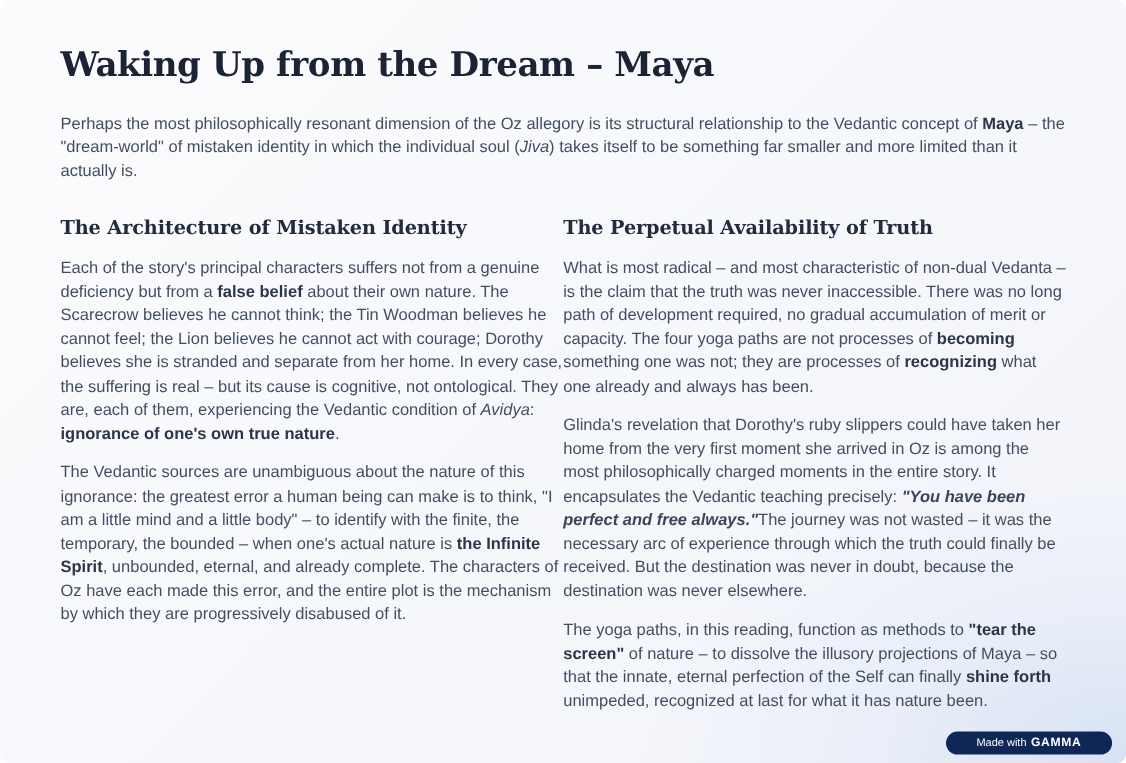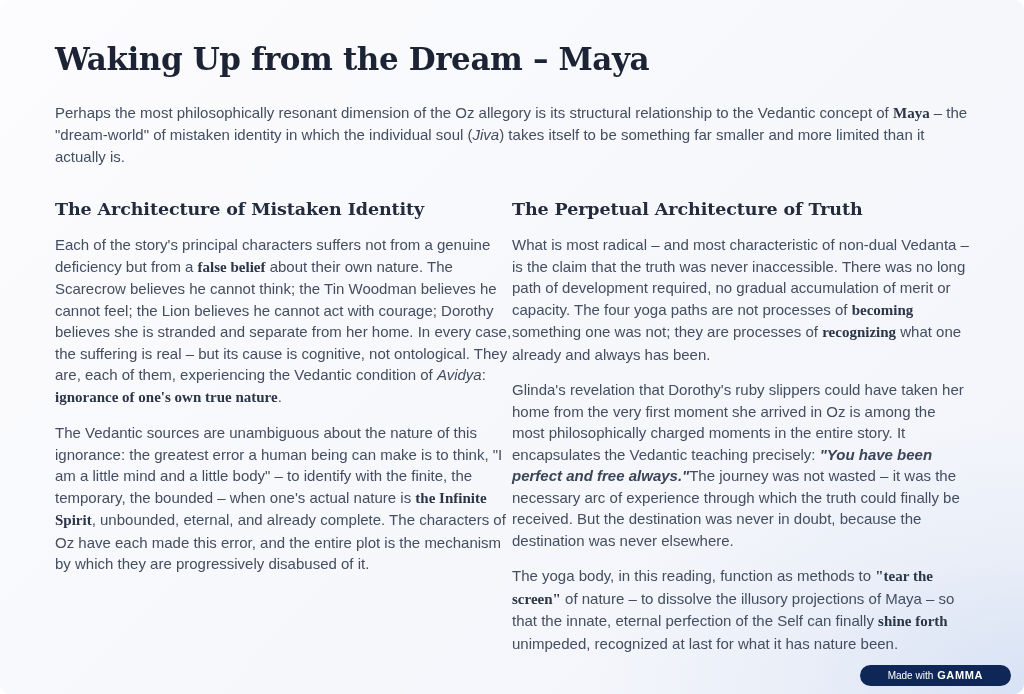--- a/index.html
+++ b/index.html
@@ -48,21 +48,21 @@
     font-weight: 700;
     letter-spacing: -0.1px;
     color: #222c3d;
   }
   .col p {
     margin: 0 0 14px 0;
     font-size: 15px;
     line-height: 21.5px;
     color: #434e60;
   }
-  .seg-b { font-weight: 700; color: #2b3547; font-family: Liberation Serif, serif; }
+  .seg-b { font-weight: 700; color: #2b3547; }
   .seg-i { font-style: italic; text-align: center; }
   .seg-bi { font-style: italic; font-weight: 600; color: #3a4558; }
   .badge {
     position: absolute;
     right: 13px;
     bottom: 8px;
     display: inline-flex;
     align-items: center;
     gap: 4px;
     background: #0f2757;
@@ -91,24 +91,24 @@
 
   <div class="columns">
 
     <section class="col">
       <h2 class="col-heading">The Architecture of Mistaken Identity</h2>
       <p><span>Each of the story's principal characters suffers not from a genuine deficiency but from a </span><span class="seg-b">false belief</span><span> about their own nature. The Scarecrow believes he cannot think; the Tin Woodman believes he cannot feel; the Lion believes he cannot act with courage; Dorothy believes she is stranded and separate from her home. In every case, the suffering is real – but its cause is cognitive, not ontological. They are, each of them, experiencing the Vedantic condition of </span><span class="seg-i">Avidya</span><span>: </span><span class="seg-b">ignorance of one's own true nature</span><span>.</span></p>
       <p><span>The Vedantic sources are unambiguous about the nature of this ignorance: the greatest error a human being can make is to think, "I am a little mind and a little body" – to identify with the finite, the temporary, the bounded – when one's actual nature is </span><span class="seg-b">the Infinite Spirit</span><span>, unbounded, eternal, and already complete. The characters of Oz have each made this error, and the entire plot is the mechanism by which they are progressively disabused of it.</span></p>
     </section>
 
     <section class="col">
-      <h2 class="col-heading">The Perpetual Architecture of Truth</h2>
+      <h2 class="col-heading">The Perpetual Availability of Truth</h2>
       <p><span>What is most radical – and most characteristic of non-dual Vedanta – is the claim that the truth was never inaccessible. There was no long path of development required, no gradual accumulation of merit or capacity. The four yoga paths are not processes of </span><span class="seg-b">becoming</span><span> something one was not; they are processes of </span><span class="seg-b">recognizing</span><span> what one already and always has been.</span></p>
       <p><span>Glinda's revelation that Dorothy's ruby slippers could have taken her home from the very first moment she arrived in Oz is among the most philosophically charged moments in the entire story. It encapsulates the Vedantic teaching precisely: </span><span class="seg-bi">"You have been perfect and free always."</span><span>The journey was not wasted – it was the necessary arc of experience through which the truth could finally be received. But the destination was never in doubt, because the destination was never elsewhere.</span></p>
-      <p><span>The yoga body, in this reading, function as methods to </span><span class="seg-b">"tear the screen"</span><span> of nature – to dissolve the illusory projections of Maya – so that the innate, eternal perfection of the Self can finally </span><span class="seg-b">shine forth</span><span> unimpeded, recognized at last for what it has nature been.</span></p>
+      <p><span>The yoga paths, in this reading, function as methods to </span><span class="seg-b">"tear the screen"</span><span> of nature – to dissolve the illusory projections of Maya – so that the innate, eternal perfection of the Self can finally </span><span class="seg-b">shine forth</span><span> unimpeded, recognized at last for what it has nature been.</span></p>
     </section>
 
   </div>
 
   <a class="badge">
     <span>Made with</span>
     <span class="brand">GAMMA</span>
   </a>
 
 </div>

